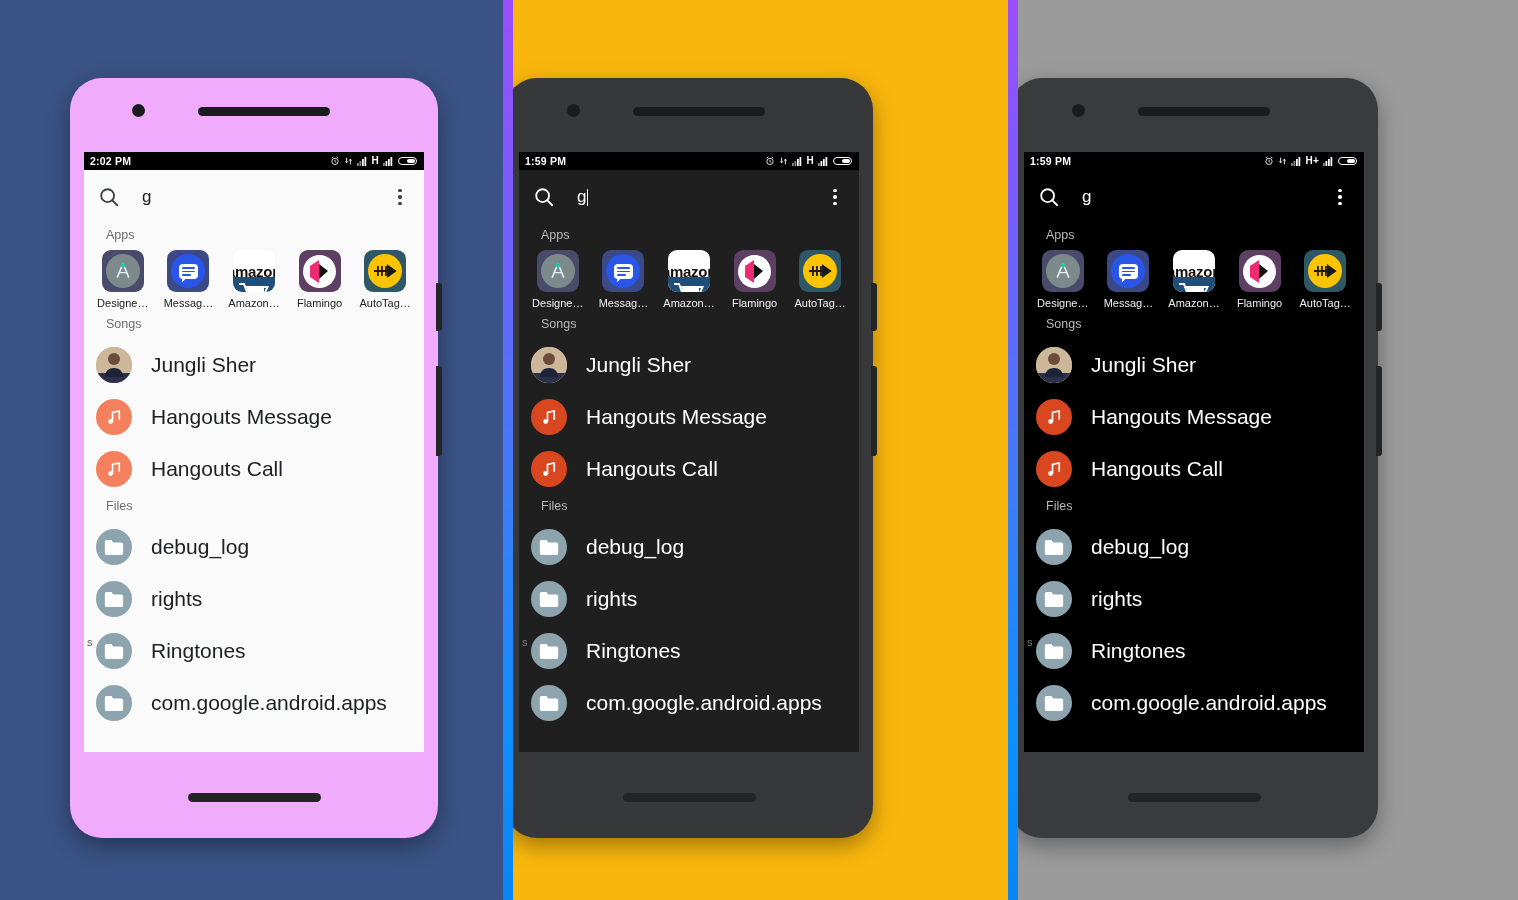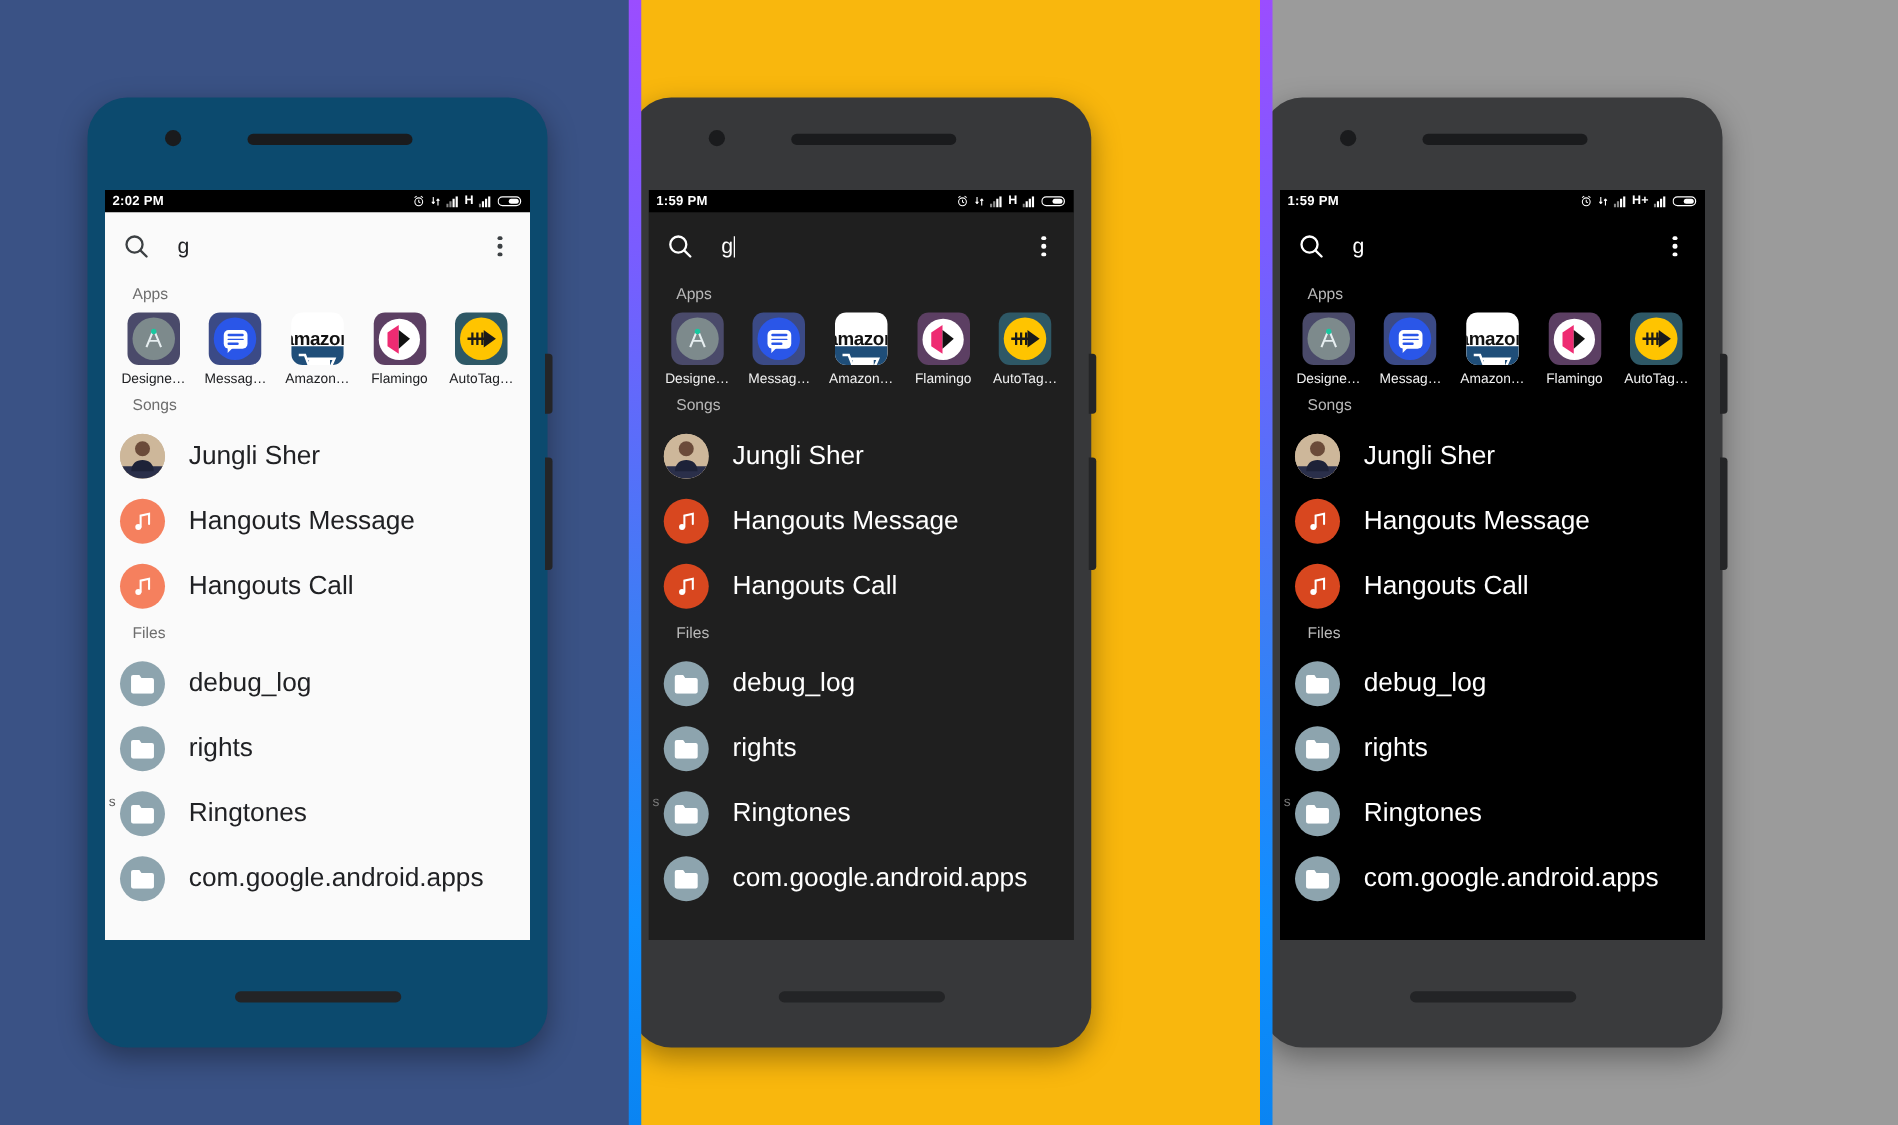--- a/index.html
+++ b/index.html
@@ -26,21 +26,21 @@
   .phone{position:absolute;top:78px;}
   .phone.ph1{left:70px;}
   .phone.ph2{left:575px;}
   .phone.ph3{left:1080px;}
 
   .body-shell{
     position:relative;width:368px;height:760px;border-radius:32px;
     background:#2f3032;
     box-shadow:0 8px 22px rgba(0,0,0,.35);
   }
-  .phone.ph1 .body-shell{background:#0c4a6e;}
+  .phone.ph1 .body-shell{background:#f0abfc;}
   .phone.ph2 .body-shell{background:#37383a;}
   .phone.ph3 .body-shell{background:#3a3b3d;}
 
   .cam{position:absolute;top:26px;left:62px;width:13px;height:13px;border-radius:50%;background:#1a1b1d;}
   .speaker{position:absolute;top:29px;left:128px;width:132px;height:9px;border-radius:6px;background:#1a1b1d;}
   .btm-bar{position:absolute;bottom:36px;left:118px;width:133px;height:9px;border-radius:6px;background:#232426;}
 
   .sidebtn{position:absolute;right:-4px;width:6px;border-radius:0 3px 3px 0;background:#242527;}
   .sidebtn.b1{top:205px;height:48px;}
   .sidebtn.b2{top:288px;height:90px;}

